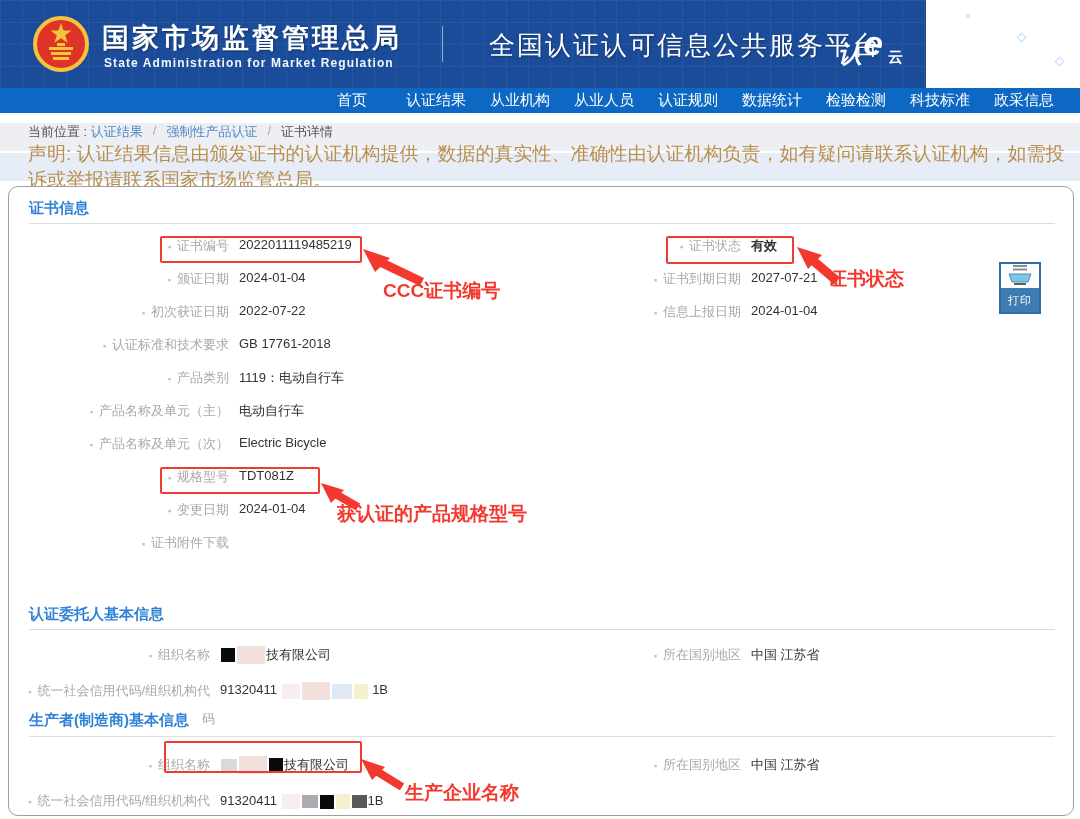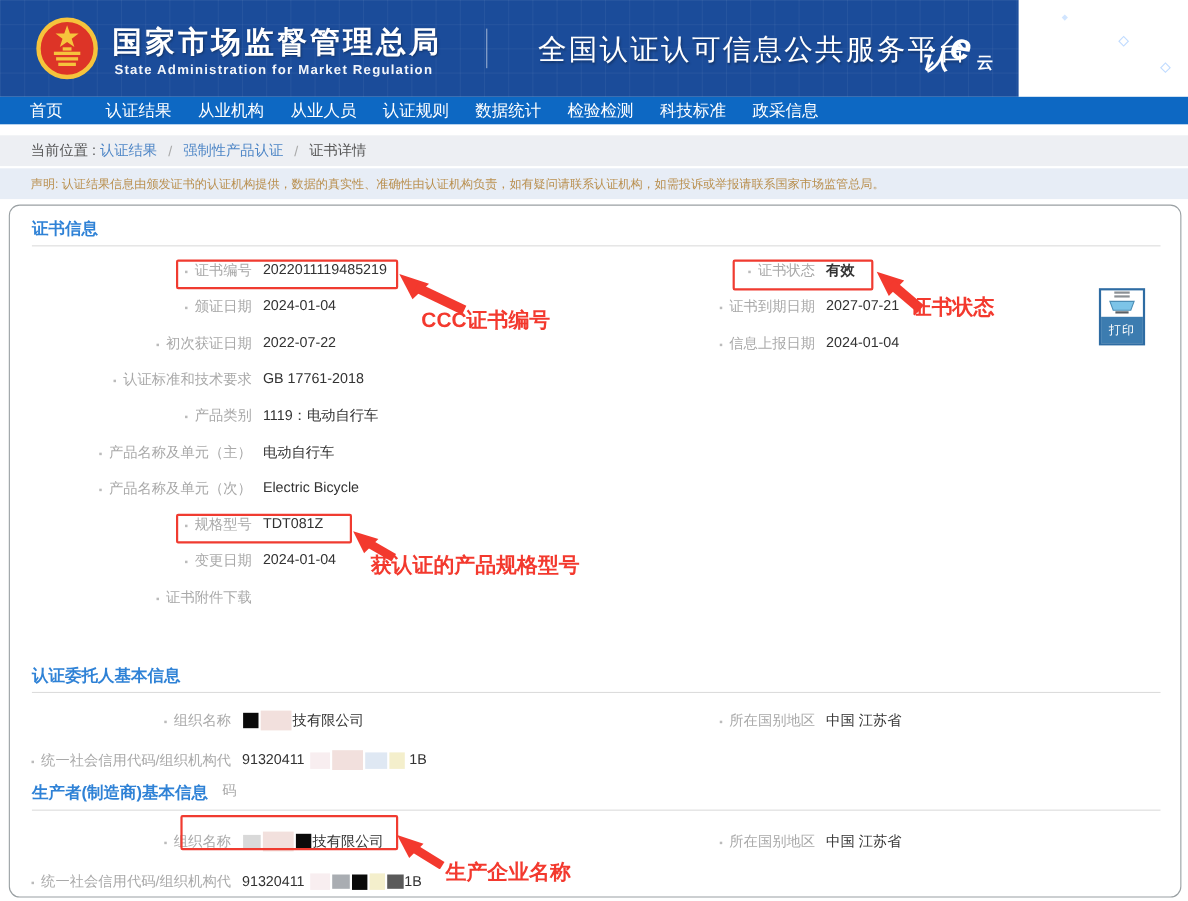--- a/index.html
+++ b/index.html
@@ -29,32 +29,32 @@
   .cloud-logo .e { position:absolute; left:26px; top:-2px; font-size:34px; font-style:italic;
     transform:rotate(8deg); }
   .cloud-logo .yun { position:absolute; left:50px; top:22px; font-size:15px; }
   .deco { position:absolute; width:7px; height:7px; border:1px solid rgba(140,190,255,.55);
     transform:rotate(45deg); }
   .deco.d1 { left:1018px; top:34px; } .deco.d2 { left:1056px; top:58px; }
   .deco.d3 { left:966px; top:14px; width:4px; height:4px; background:rgba(140,190,255,.4); border:none;}
 
   
   .nav { position:absolute; left:0; top:88px; width:1080px; height:25px; background:#0d68c3;
-    display:flex; align-items:center; }
+    display:flex; align-items:center; padding-left:310px; }
   .nav-item { width:84px; text-align:center; color:#fff; font-size:15px; cursor:pointer; }
 
   
   .breadcrumb { position:absolute; left:0; top:123px; width:1080px; height:28px;
-    background:#edeff3; display:flex; align-items:center; padding-left:28px;
+    background:#edeff3; display:flex; align-items:flex-start; padding-left:28px;
     font-size:13px; color:#555; }
   .breadcrumb .sep { color:#aaa; margin:0 10px; }
   .bc-link { color:#4e86c6; cursor:pointer; }
   .notice { position:absolute; left:0; top:153px; width:1080px; height:28px;
     background:#e7edf6; display:flex; align-items:center; padding-left:28px;
-    font-size:11px; color:#b98f4e; }
+    font-size:19px; color:#b98f4e; }
 
   
   .panel { position:absolute; left:8px; top:186px; width:1066px; height:630px;
     background:#fff; border:1.5px solid #9aa0a3; border-radius:10px; overflow:hidden; }
   .sec-title { position:absolute; left:20px; font-size:15px; font-weight:bold; color:#2f82d6; }
   .sec-line { position:absolute; left:20px; width:1026px; height:1px; background:#dcdcdc; }
 
   .frow { height:33px; display:flex; align-items:flex-start; }
   .frow2 { height:36px; display:flex; align-items:center; }
   .flbl { text-align:right; color:#a9a9a9; font-size:13px; flex:none; }

